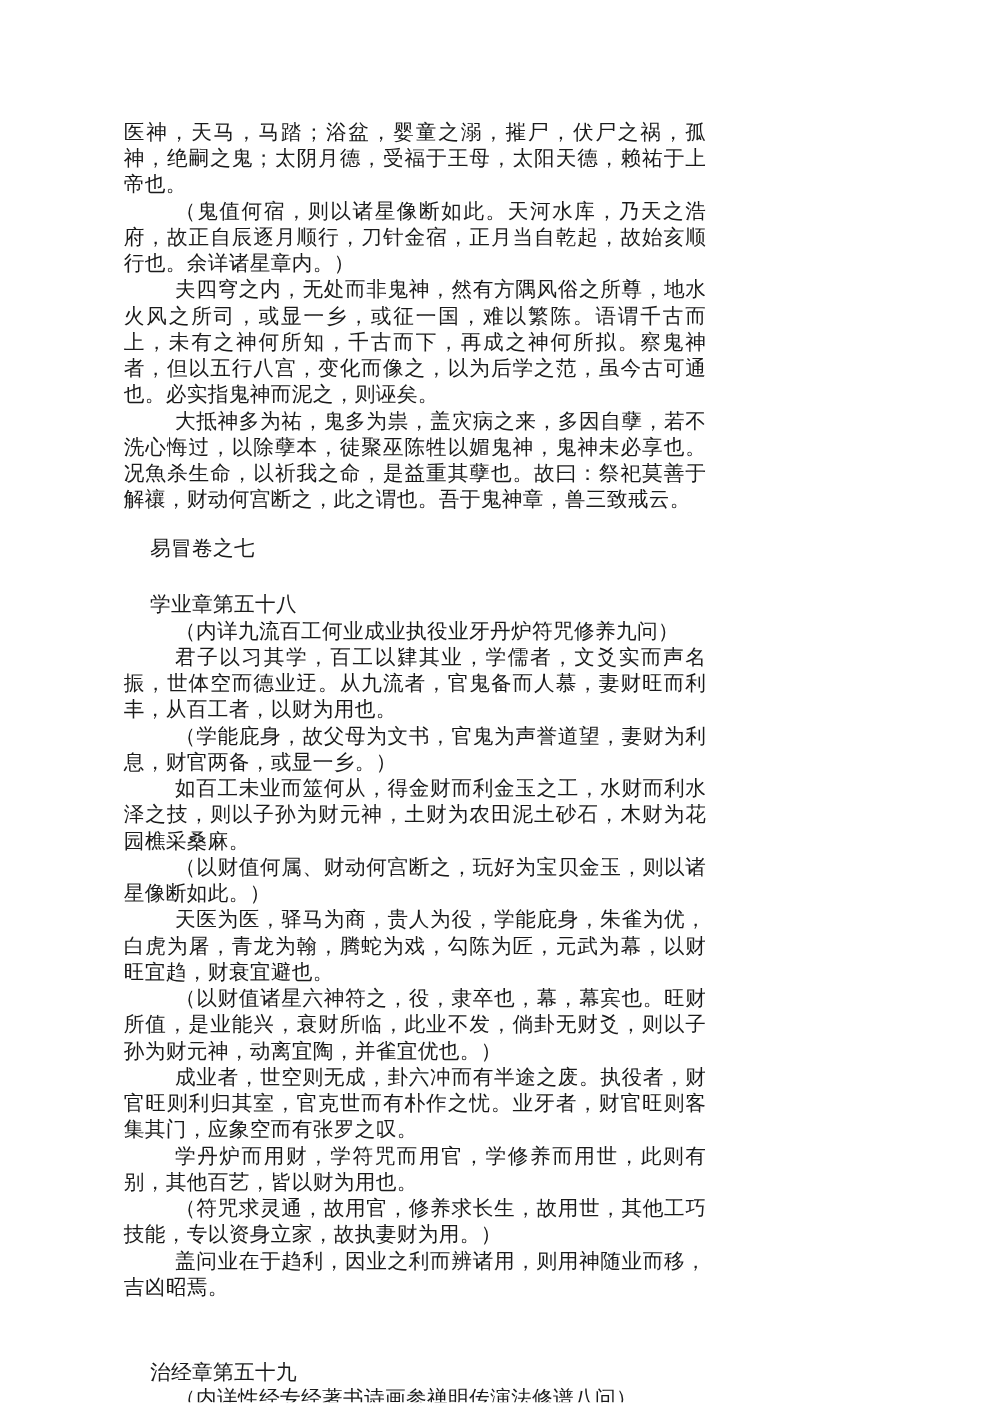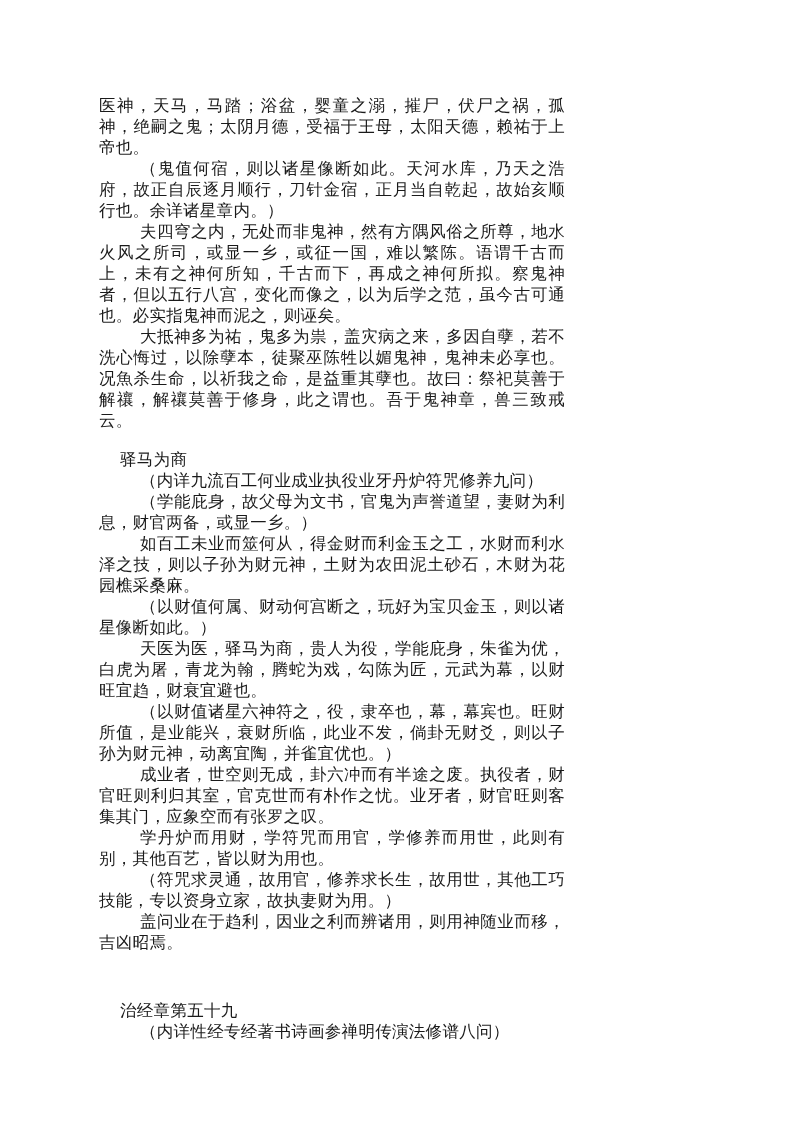--- a/index.html
+++ b/index.html
@@ -36,25 +36,27 @@
   .h-chap  { margin-top: 24px; }
   .h-chap2 { margin-top: 47px; }
 </style>
 </head>
 <body>
 
 <div class="page">
   <div class="sec p-cont">医神，天马，马踏；浴盆，婴童之溺，摧尸，伏尸之祸，孤神，绝嗣之鬼；太阴月德，受福于王母，太阳天德，赖祐于上帝也。</div>
   <div class="sec p-ind">（鬼值何宿，则以诸星像断如此。天河水库，乃天之浩府，故正自辰逐月顺行，刀针金宿，正月当自乾起，故始亥顺行也。余详诸星章内。）</div>
   <div class="sec p-ind">夫四穹之内，无处而非鬼神，然有方隅风俗之所尊，地水火风之所司，或显一乡，或征一国，难以繁陈。语谓千古而上，未有之神何所知，千古而下，再成之神何所拟。察鬼神者，但以五行八宫，变化而像之，以为后学之范，虽今古可通也。必实指鬼神而泥之，则诬矣。</div>
-  <div class="sec p-ind">大抵神多为祐，鬼多为祟，盖灾病之来，多因自孽，若不洗心悔过，以除孽本，徒聚巫陈牲以媚鬼神，鬼神未必享也。况魚杀生命，以祈我之命，是益重其孽也。故曰：祭祀莫善于解禳，解禳莫善于修身，此之谓也。吾于鬼神章，兽三致戒云。</div>
+  <div class="sec p-ind">大抵神多为祐，鬼多为祟，盖灾病之来，多因自孽，若不洗心悔过，以除孽本，徒聚巫陈牲以媚鬼神，鬼神未必享也。况魚杀生命，以祈我之命，是益重其孽也。故曰：祭祀莫善于解禳，财动何宫断之，此之谓也。吾于鬼神章，兽三致戒云。</div>
 
-  <div class="sec heading h-vol">驿马为商</div>
+  <div class="sec heading h-vol">易冒卷之七</div>
 
+  <div class="sec heading h-chap">学业章第五十八</div>
   <div class="sec p-ind">（内详九流百工何业成业执役业牙丹炉符咒修养九问）</div>
+  <div class="sec p-ind">君子以习其学，百工以肄其业，学儒者，文爻实而声名振，世体空而德业迂。从九流者，官鬼备而人慕，妻财旺而利丰，从百工者，以财为用也。</div>
   <div class="sec p-ind">（学能庇身，故父母为文书，官鬼为声誉道望，妻财为利息，财官两备，或显一乡。）</div>
   <div class="sec p-ind">如百工未业而筮何从，得金财而利金玉之工，水财而利水泽之技，则以子孙为财元神，土财为农田泥土砂石，木财为花园樵采桑麻。</div>
   <div class="sec p-ind">（以财值何属、财动何宫断之，玩好为宝贝金玉，则以诸星像断如此。）</div>
   <div class="sec p-ind">天医为医，驿马为商，贵人为役，学能庇身，朱雀为优，白虎为屠，青龙为翰，腾蛇为戏，勾陈为匠，元武为幕，以财旺宜趋，财衰宜避也。</div>
   <div class="sec p-ind">（以财值诸星六神符之，役，隶卒也，幕，幕宾也。旺财所值，是业能兴，衰财所临，此业不发，倘卦无财爻，则以子孙为财元神，动离宜陶，并雀宜优也。）</div>
   <div class="sec p-ind">成业者，世空则无成，卦六冲而有半途之废。执役者，财官旺则利归其室，官克世而有朴作之忧。业牙者，财官旺则客集其门，应象空而有张罗之叹。</div>
   <div class="sec p-ind">学丹炉而用财，学符咒而用官，学修养而用世，此则有别，其他百艺，皆以财为用也。</div>
   <div class="sec p-ind">（符咒求灵通，故用官，修养求长生，故用世，其他工巧技能，专以资身立家，故执妻财为用。）</div>
   <div class="sec p-ind">盖问业在于趋利，因业之利而辨诸用，则用神随业而移，吉凶昭焉。</div>
 

